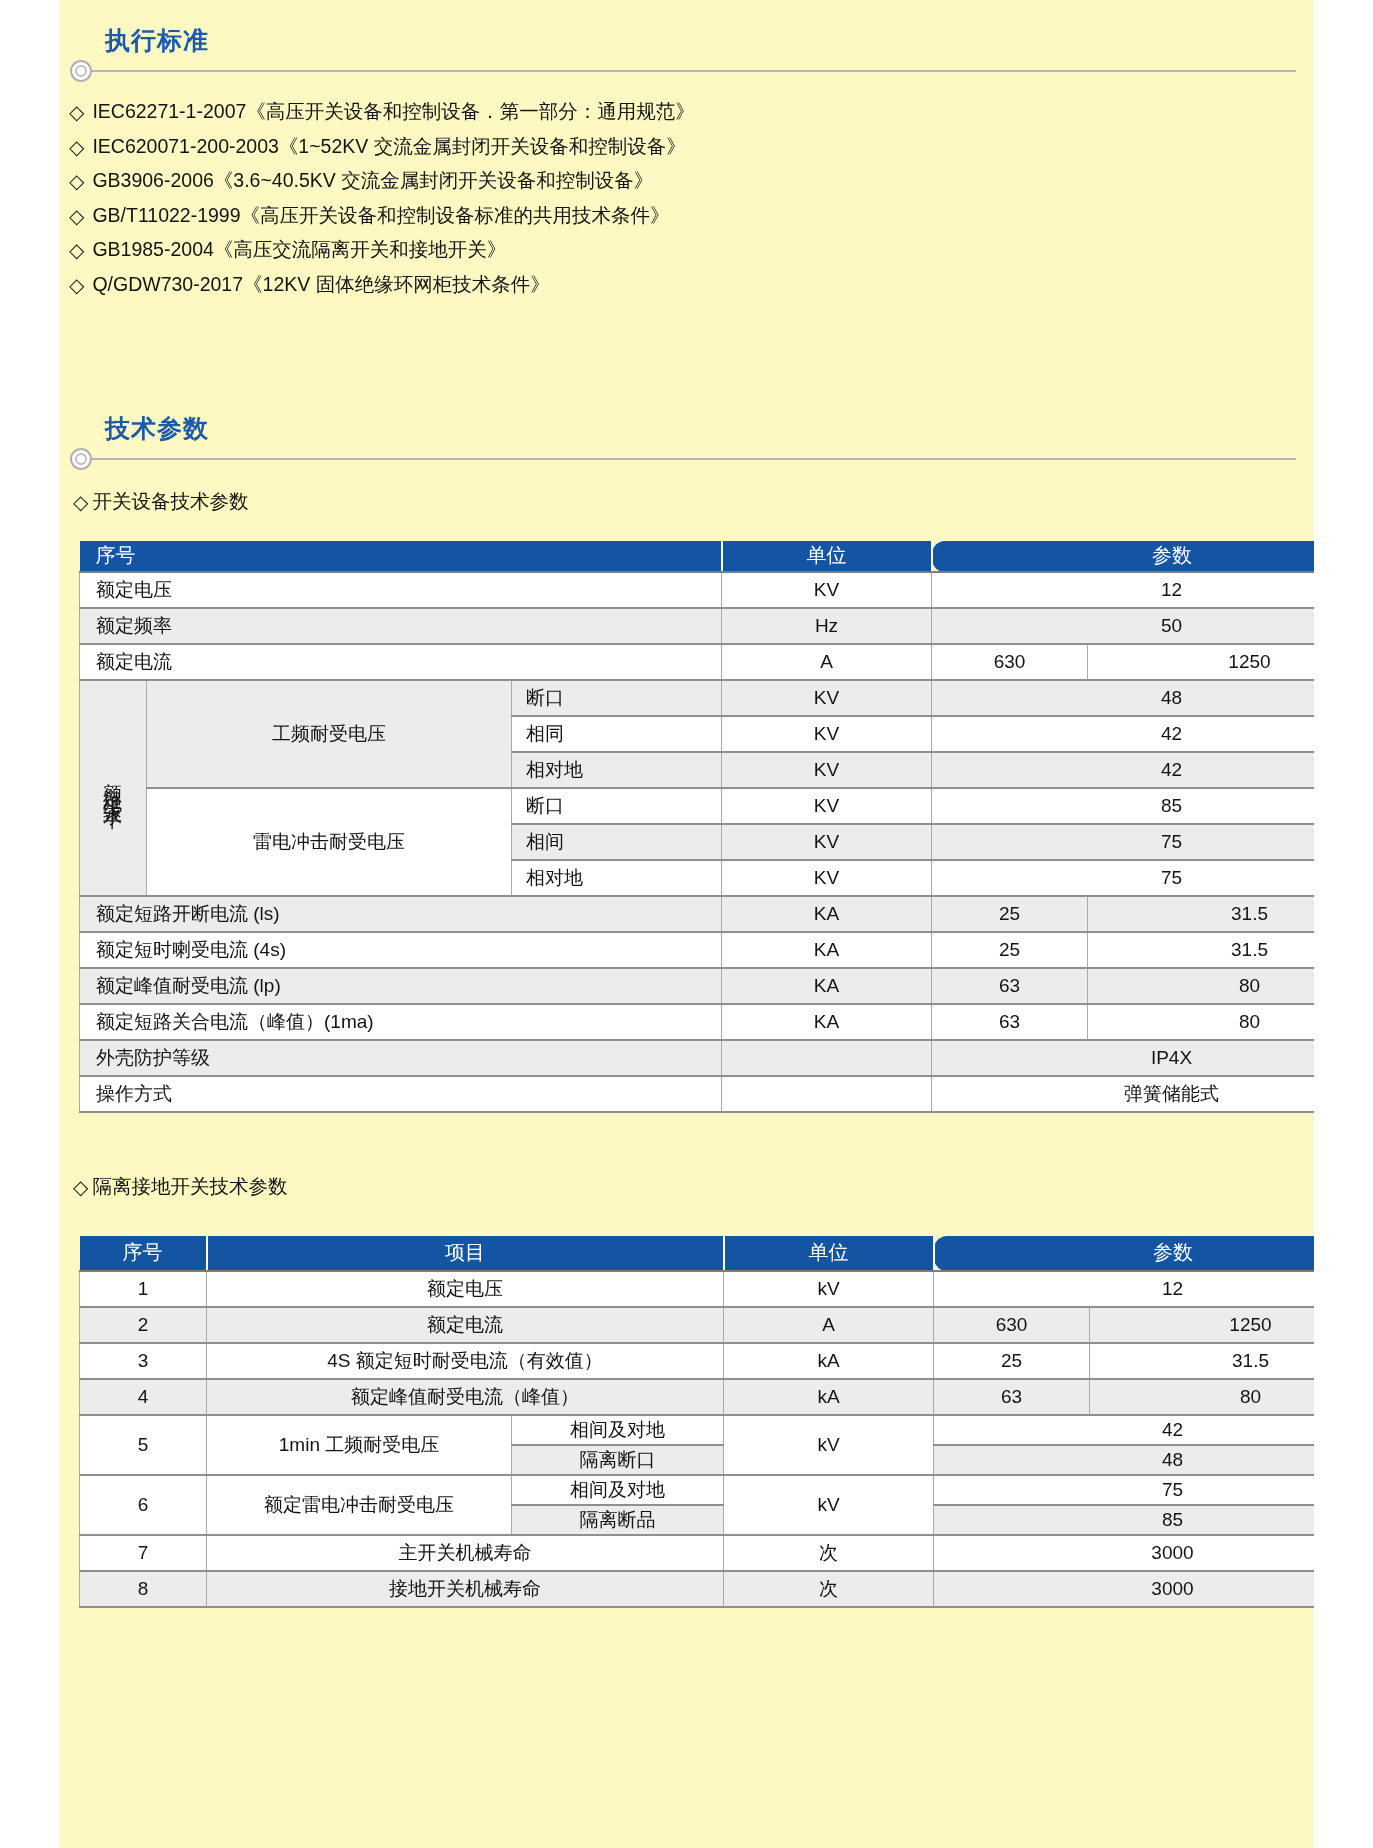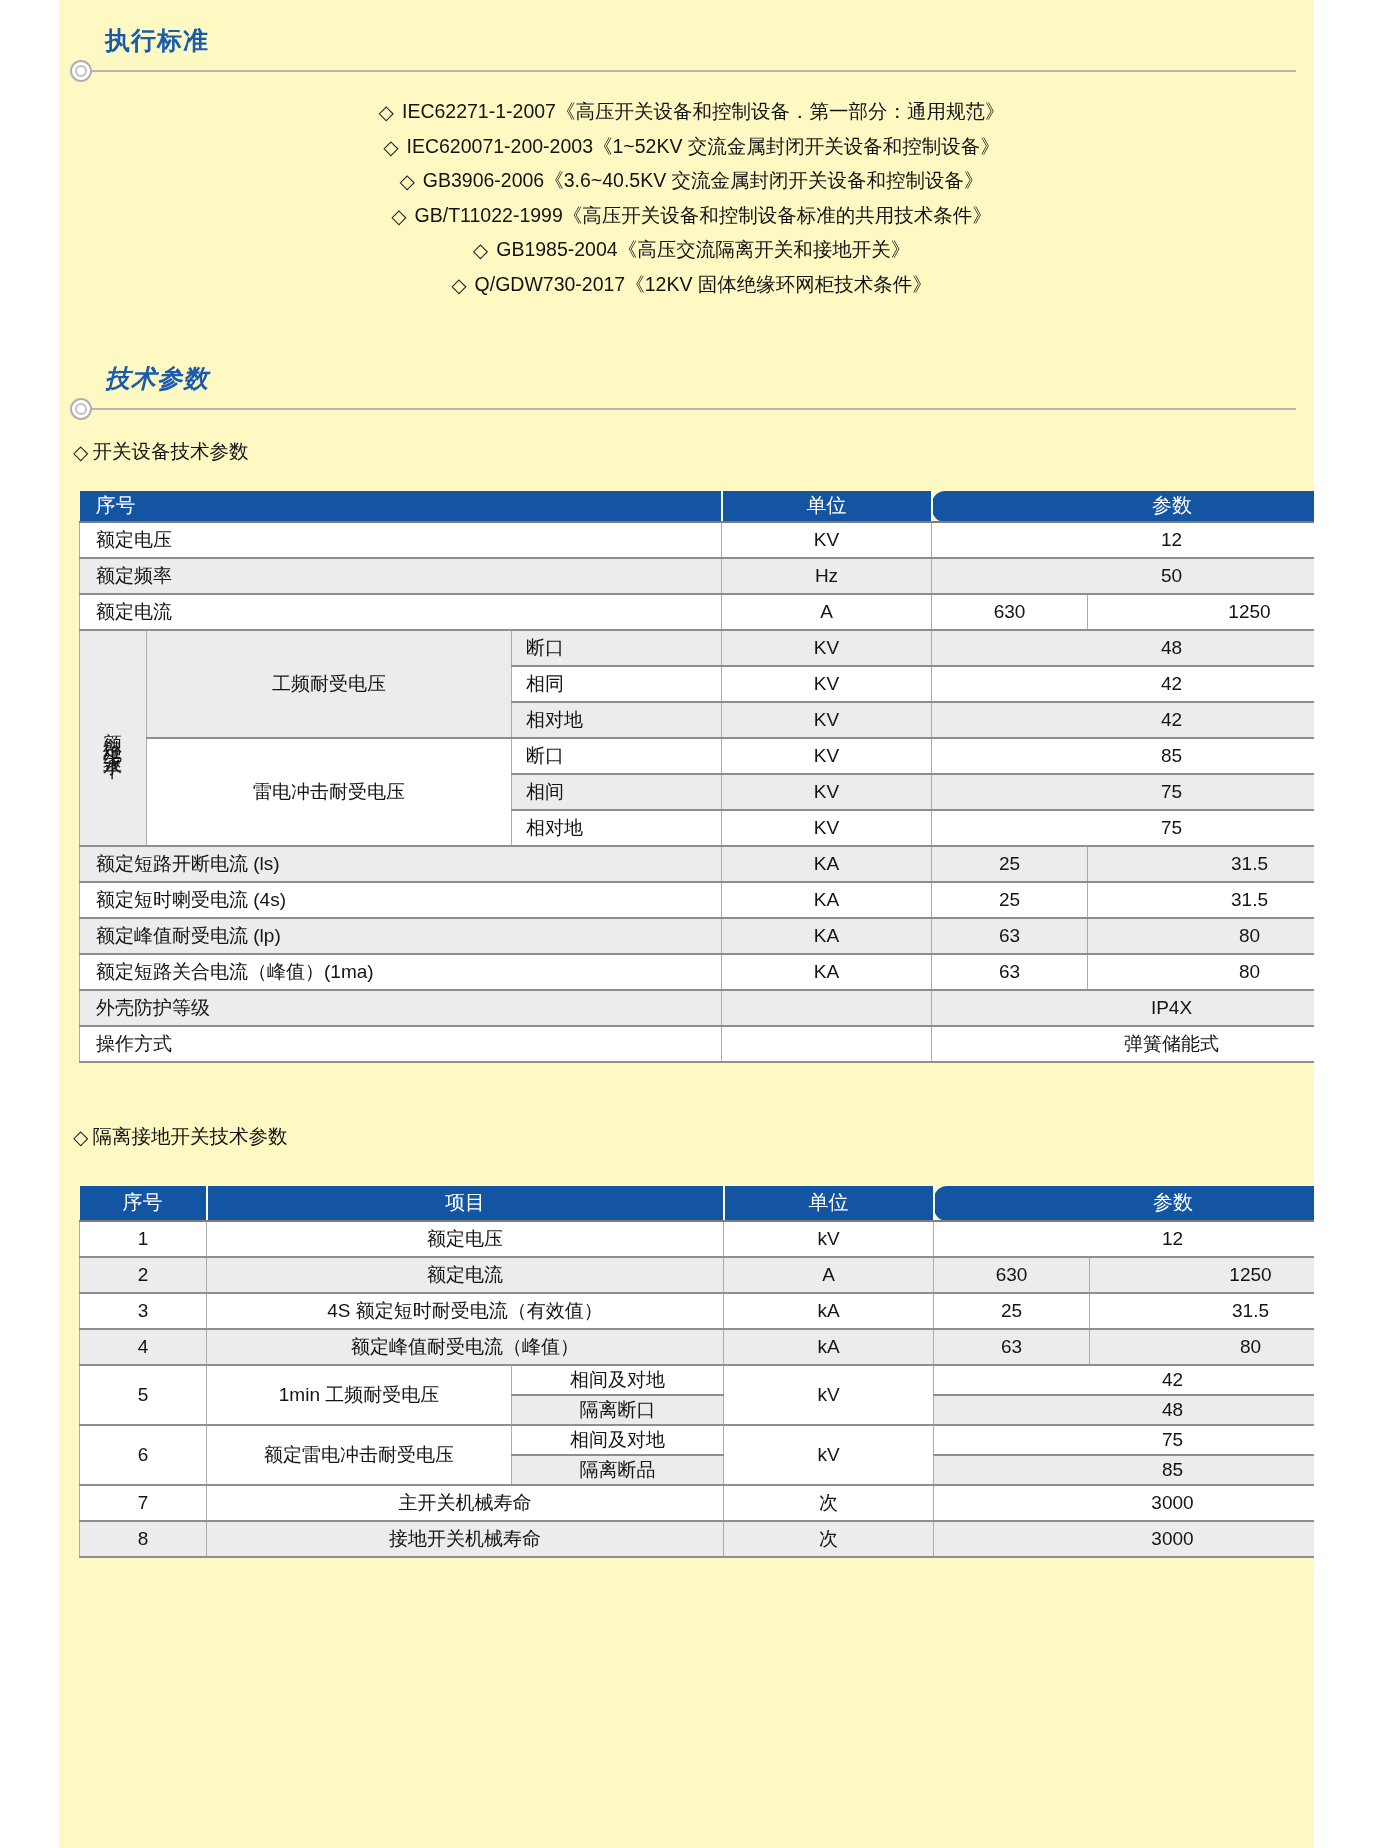--- a/index.html
+++ b/index.html
@@ -11,27 +11,27 @@
     padding-top:26px; overflow:hidden;
   }
   
   .sec-title { margin-left:46px; font-size:25px; font-weight:bold; color:#1A5BAD; line-height:28px; letter-spacing:1px; }
   .rule-row { position:relative; height:24px; margin-top:6px; }
   .rule-line { position:absolute; left:30px; right:18px; top:10px; border-top:2px solid #b5b5b5; }
   .ring { position:absolute; left:11px; top:0; width:22px; height:22px; border:2px solid #b0b0b0; border-radius:50%;
           background:#fff; display:flex; align-items:center; justify-content:center; }
   .ring-inner { width:12px; height:12px; border:2px solid #c0c0c0; border-radius:50%; }
   
-  .std-list { margin:10px 0 0 10px; list-style:none;text-align:center; }
+  .std-list { margin:10px 0 0 10px; list-style:none; }
   .std-list li { font-size:19.5px; line-height:34.6px; white-space:nowrap; color:#141414; }
   .bullet { display:inline-block; margin-right:8px; font-size:20px; color:#222; transform:translateY(1px); }
   
   .subtitle { margin-left:14px; font-size:19.5px; color:#141414; }
   .subtitle .bullet { margin-right:4px; }
-  .mt-params { margin-top:62px;font-style:italic; }
+  .mt-params { margin-top:112px; }
   .mt-sub1 { margin-top:16px; }
   .mt-sub2 { margin-top:60px; }
   
   table { border-collapse:collapse; table-layout:fixed; width:1332px; margin:26px 0 0 20px; font-size:19px;padding-left:24px; }
   table.t2 { margin-top:36px; }
   th { background:#1355A3; color:#fff; font-weight:normal; font-size:20px; text-align:center;
        border-left:2px solid #fff; border-right:2px solid #fff; border-bottom:2px solid #7d7d7d; height:31px; }
   th:first-child { border-left:none; }
   th:last-child { border-right:none;border-radius:13px; }
   .t2 th { height:35px; }

